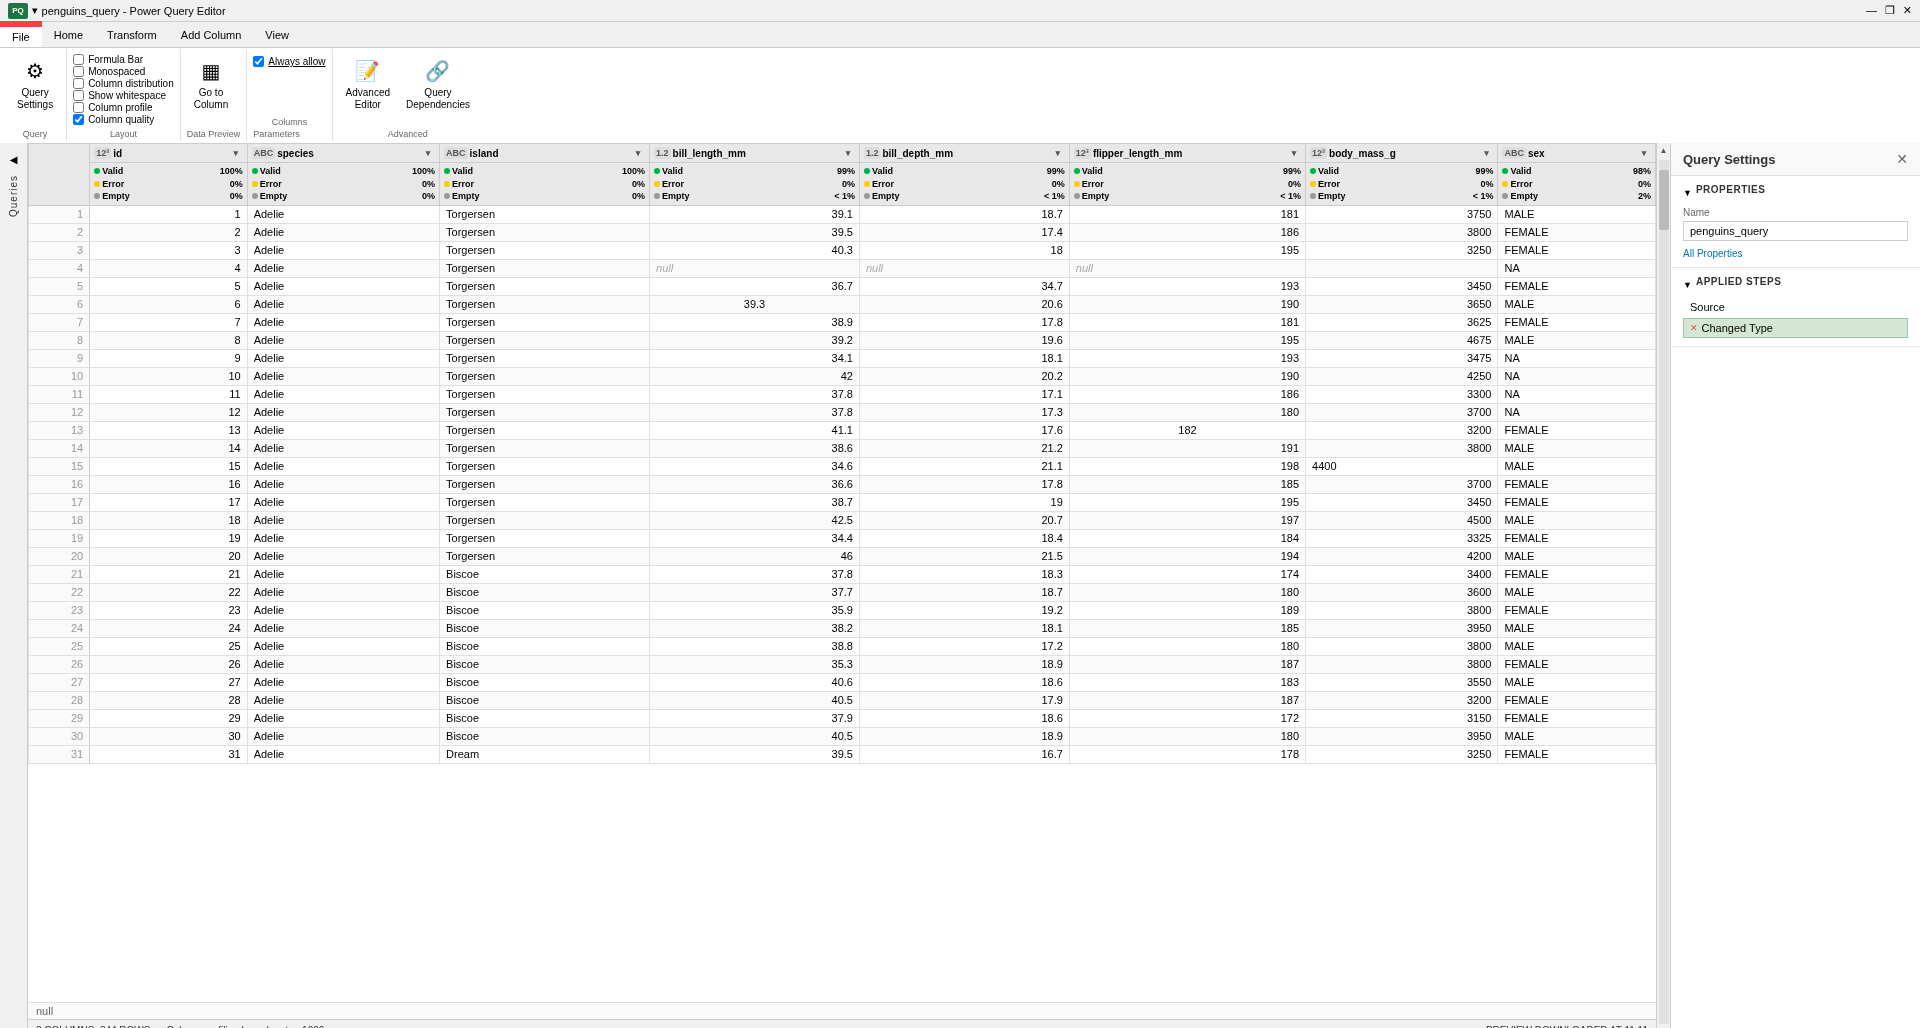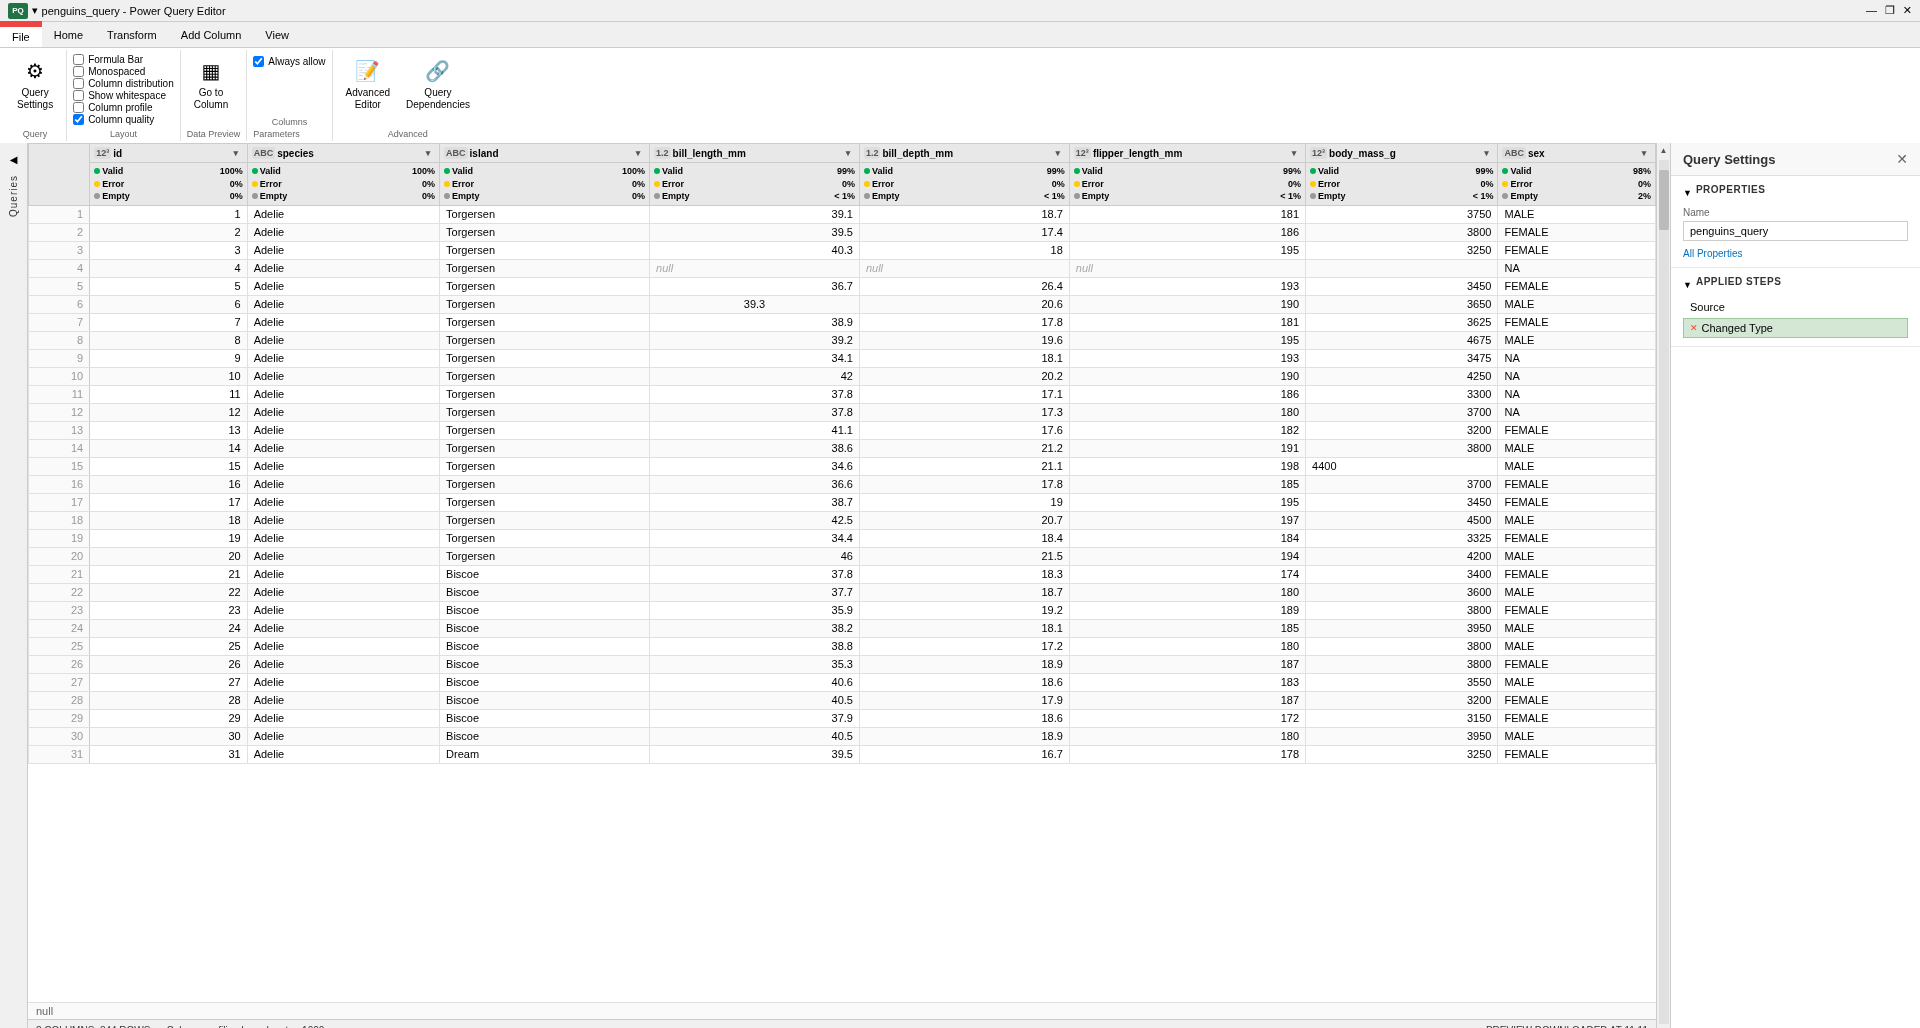--- a/index.html
+++ b/index.html
@@ -401,21 +401,21 @@
     <div class="ribbon-buttons">
       <button class="ribbon-btn-large">
         <div class="ribbon-icon-large">▦</div>
         <span style="font-size:10px; text-align:center; line-height:1.2;">Go to<br>Column</span>
       </button>
     </div>
     <div class="ribbon-group-label">Data Preview</div>
   </div>
 
   <div class="ribbon-group">
-    <div style="padding: 4px 0;">
+    <div style="padding: 4px 0; text-decoration: underline;">
       <label class="checkbox-row">
         <input type="checkbox" checked="" style="">
         <span>Always allow</span>
       </label>
     </div>
     <div class="ribbon-group-label">Columns</div>
     <div style="font-size:9px; color:#666; margin-top:2px;">Parameters</div>
   </div>
 
   <div class="ribbon-group">
@@ -708,21 +708,21 @@
               <td class="null-cell">null</td>
               <td></td>
               <td>NA</td>
             </tr>
             <tr>
               <td class="row-num-cell">5</td>
               <td style="text-align: right;">5</td>
               <td>Adelie</td>
               <td>Torgersen</td>
               <td style="text-align: right;">36.7</td>
-              <td style="text-align: right;">26.4</td>
+              <td style="text-align: right;">34.7</td>
               <td style="text-align: right;">193</td>
               <td style="text-align: right;">3450</td>
               <td>FEMALE</td>
             </tr>
             <tr>
               <td class="row-num-cell">6</td>
               <td style="text-align: right;">6</td>
               <td>Adelie</td>
               <td>Torgersen</td>
               <td style="text-align: center;">39.3</td>
@@ -797,21 +797,21 @@
               <td style="text-align: right;">3700</td>
               <td>NA</td>
             </tr>
             <tr>
               <td class="row-num-cell">13</td>
               <td style="text-align: right;">13</td>
               <td>Adelie</td>
               <td>Torgersen</td>
               <td style="text-align: right;">41.1</td>
               <td style="text-align: right;">17.6</td>
-              <td style="text-align: right; margin-left: 21px;">182</td>
+              <td style="text-align: center; margin-left: 21px;">182</td>
               <td style="text-align: right;">3200</td>
               <td>FEMALE</td>
             </tr>
             <tr>
               <td class="row-num-cell">14</td>
               <td style="text-align: right;">14</td>
               <td>Adelie</td>
               <td>Torgersen</td>
               <td style="text-align: right;">38.6</td>
               <td style="text-align: right;">21.2</td>

